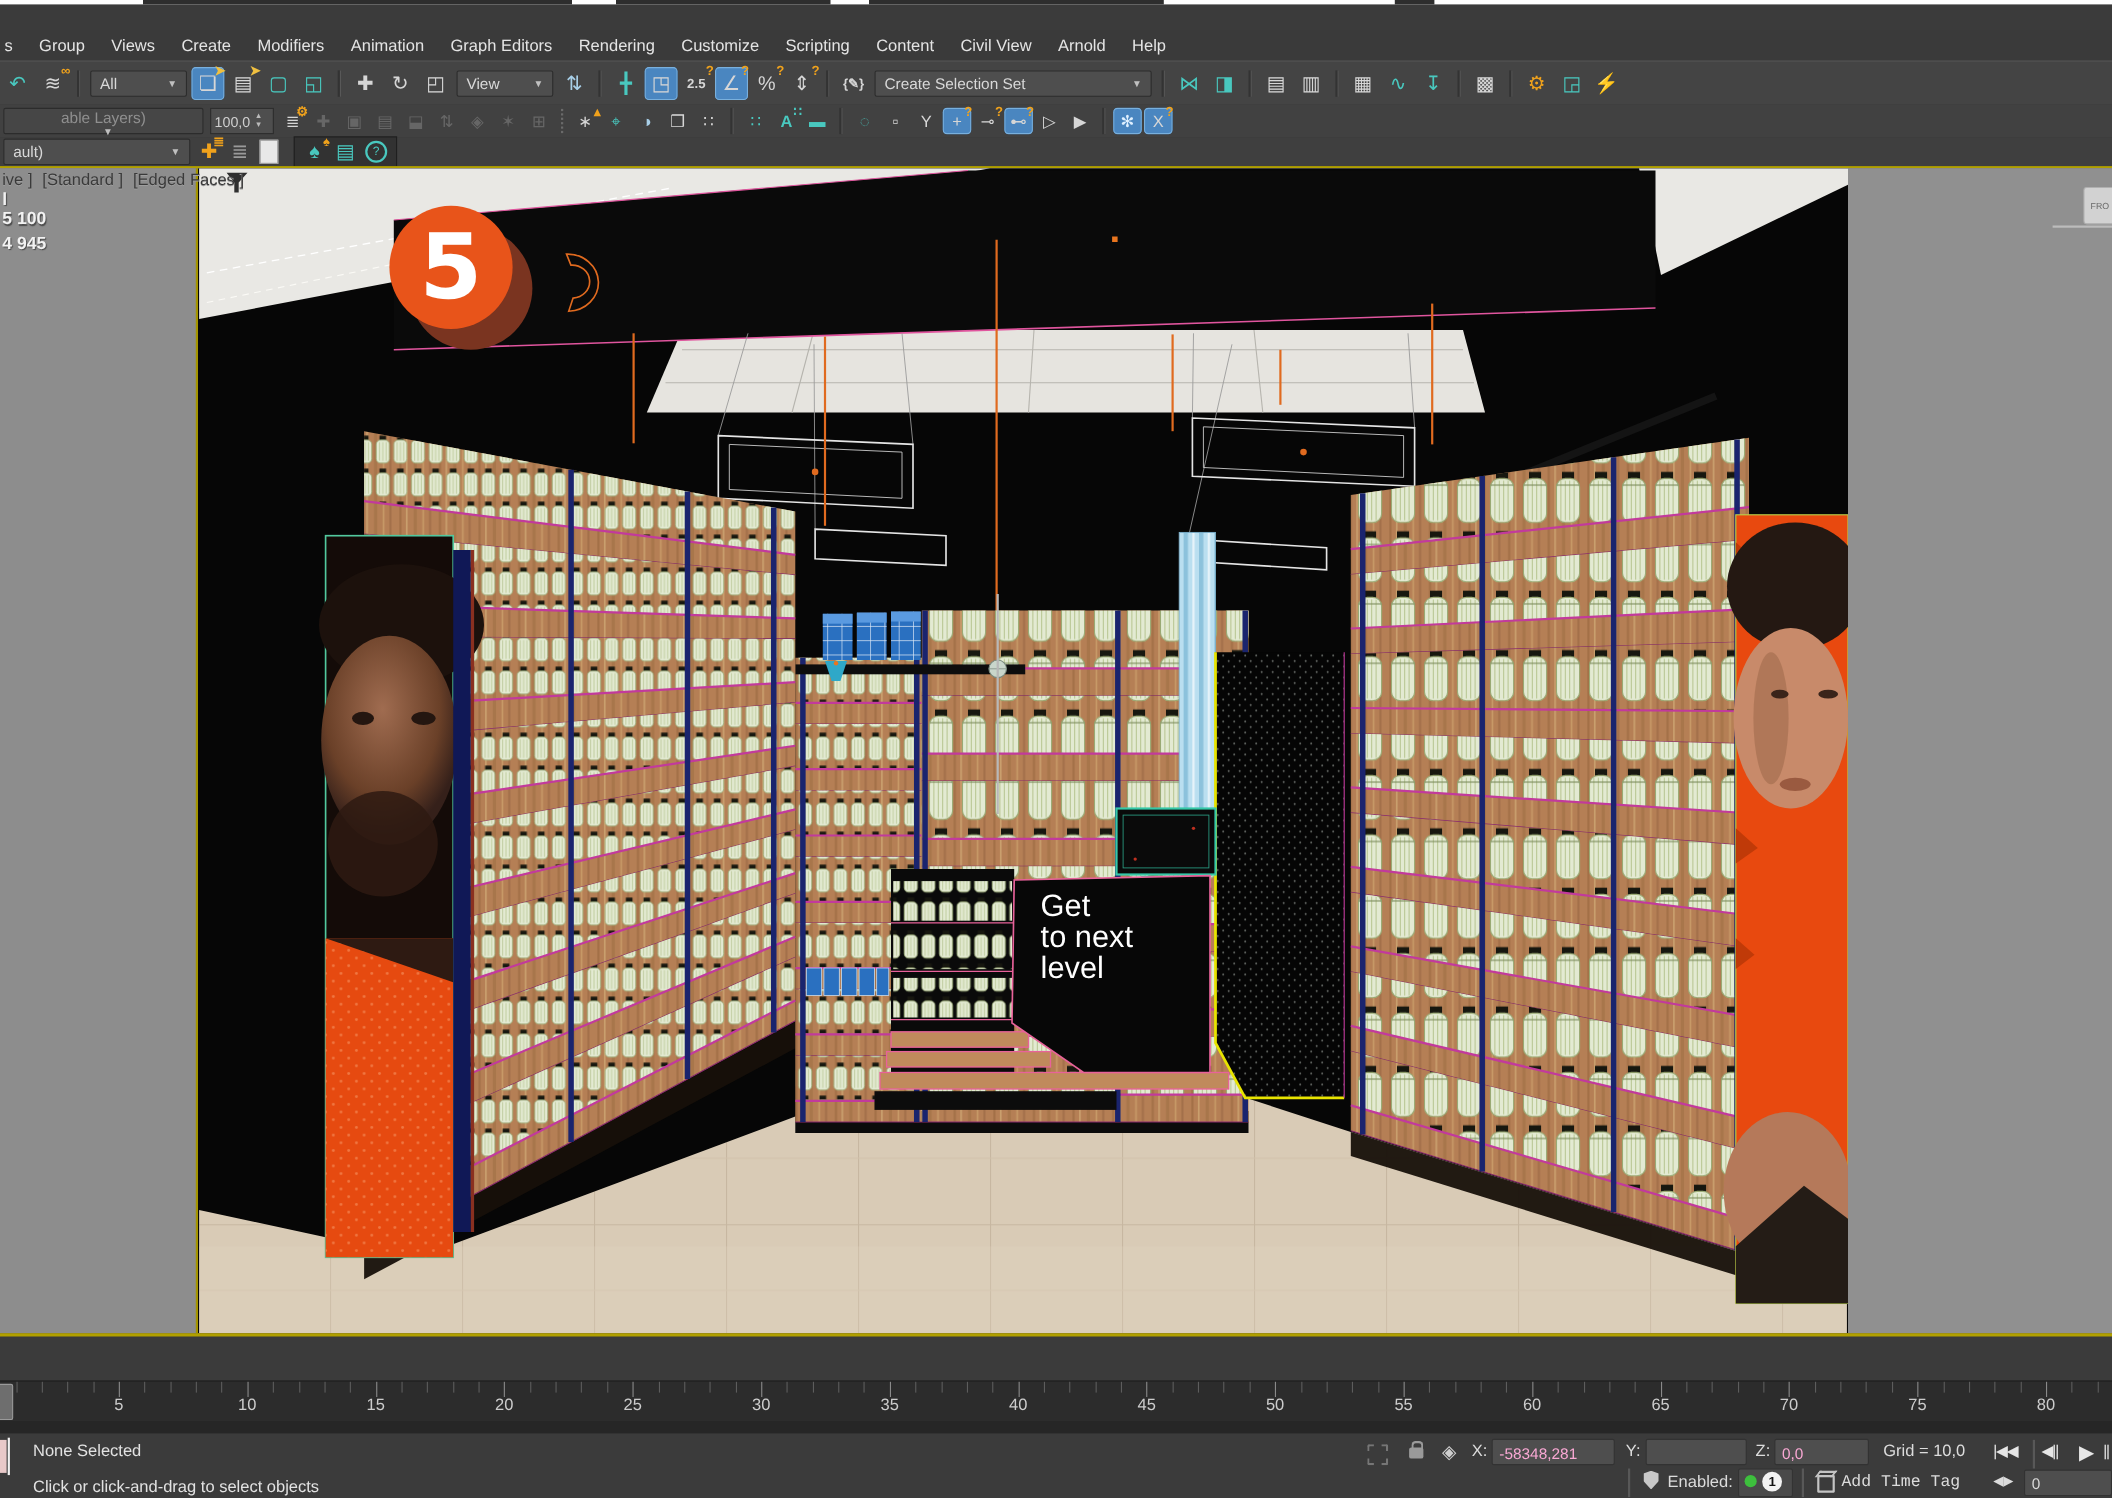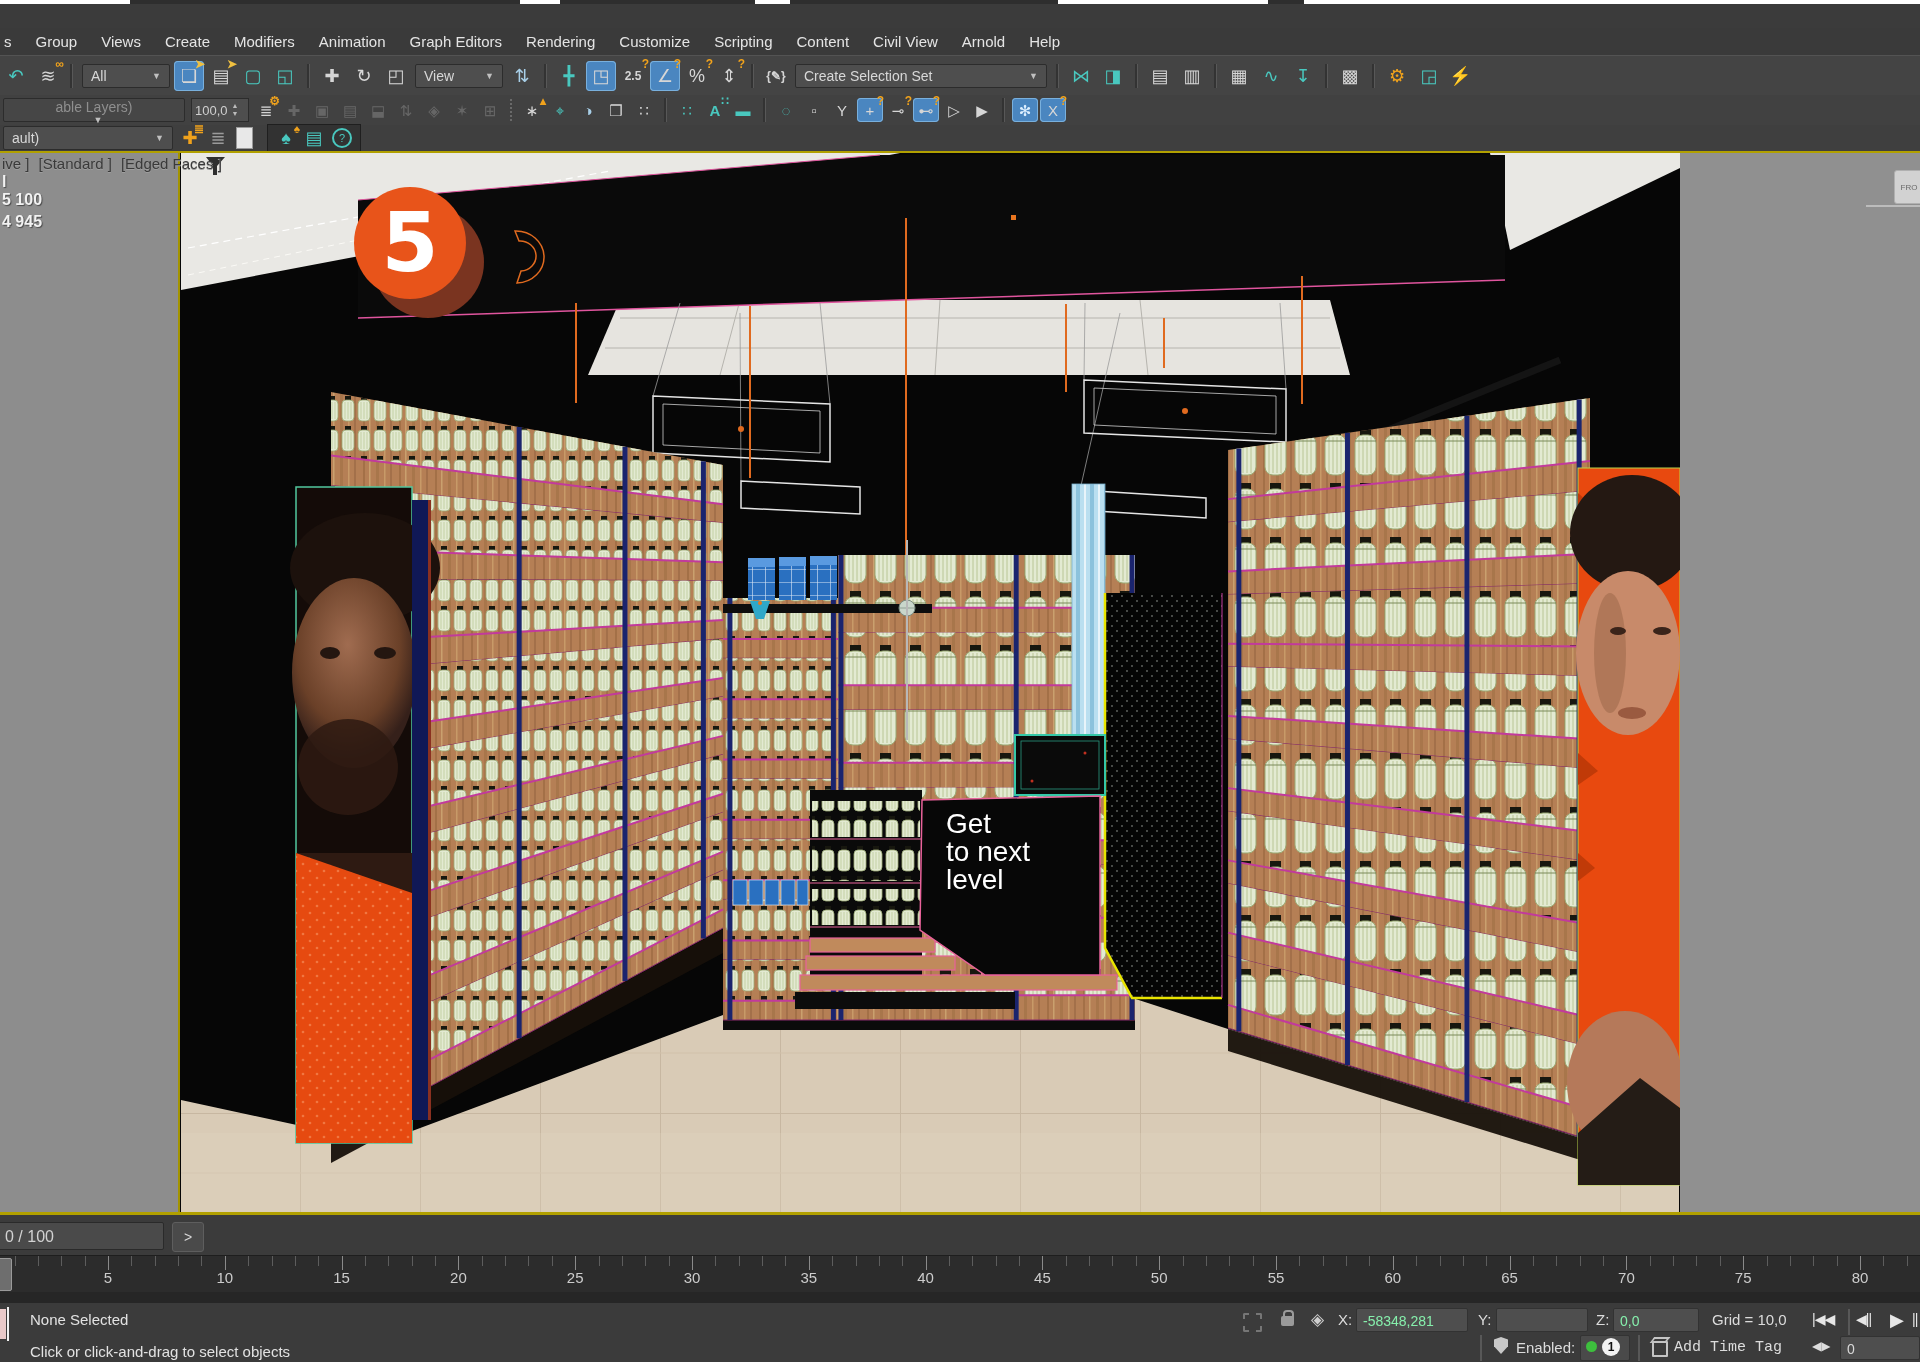--- a/index.html
+++ b/index.html
@@ -80,21 +80,21 @@
   #trackbar{position:absolute;left:0;top:1292px;width:1920px;height:11px;background:#262626;
             border-bottom:1px solid #1c1c1c;}
   
   #statusbar{position:absolute;left:0;top:1303px;width:1920px;height:59px;background:#3b3b3b;}
   #listener-sliver{position:absolute;left:0;top:6px;width:6px;height:30px;background:#e9c9c9;}
   #listener-line{position:absolute;left:7px;top:4px;width:2px;height:34px;background:#f2f2f2;}
   #status-selection{position:absolute;left:30px;top:8px;color:#e2e2e2;font-size:15px;}
   #status-prompt{position:absolute;left:30px;top:40px;color:#e2e2e2;font-size:15px;}
   .sb{position:absolute;color:#dcdcdc;font-size:15px;}
   .sb-box{position:absolute;height:24px;background:#4e4e4e;border:1px solid #323232;border-radius:2px;
-          color:#86efac;font-size:14px;line-height:24px;padding:0 6px;box-sizing:border-box;
+          color:#f9a8d4;font-size:14px;line-height:24px;padding:0 6px;box-sizing:border-box;
           overflow:hidden;white-space:nowrap;}
   .iso{position:absolute;width:15px;height:15px;border:2px dashed #8a8a8a;border-radius:2px;opacity:.75;}
   .lock{position:absolute;width:13px;height:10px;background:#9a9a9a;border-radius:2px;}
   .lock:before{content:'';position:absolute;left:2px;top:-6px;width:7px;height:6px;
                border:2px solid #9a9a9a;border-bottom:none;border-radius:4px 4px 0 0;}
   .diamond{position:absolute;color:#cfcfcf;font-size:17px;}
   .vline{position:absolute;width:2px;height:26px;background:#585858;}
   .shield{position:absolute;width:14px;height:17px;background:#c8c8c8;
           clip-path:polygon(50% 0,100% 15%,100% 55%,50% 100%,0 55%,0 15%);}
   .gdot{position:absolute;width:11px;height:11px;border-radius:50%;background:#3dbf3d;}
@@ -749,24 +749,20 @@
   <div id="vp-labels">
     <span>ive ]</span><span>[Standard ]</span><span>[Edged Faces ]</span>
   </div>
   <div class="vp-stat" style="top:20px;">l</div>
   <div class="vp-stat" style="top:38px;">5 100</div>
   <div class="vp-stat" style="top:60px;">4 945</div>
 </div>
 
 <div id="vp-bottom-border"></div>
 
-<div id="timebar">
-  <div id="frame-display">0 / 100</div>
-  <div id="frame-advance">&gt;</div>
-</div>
 <div id="ruler">
   <div id="time-slider-handle"></div>
 <div class="tick" style="left: 14.56px;"></div>
       <div class="tick" style="left: 37.92px;"></div>
       <div class="tick" style="left: 61.28px;"></div>
       <div class="tick" style="left: 84.64px;"></div>
       <div class="tick major" style="left: 108px;"></div>
       <div class="tick-label" style="left: 88px;">5</div>
       <div class="tick" style="left: 131.36px;"></div>
       <div class="tick" style="left: 154.72px;"></div>

